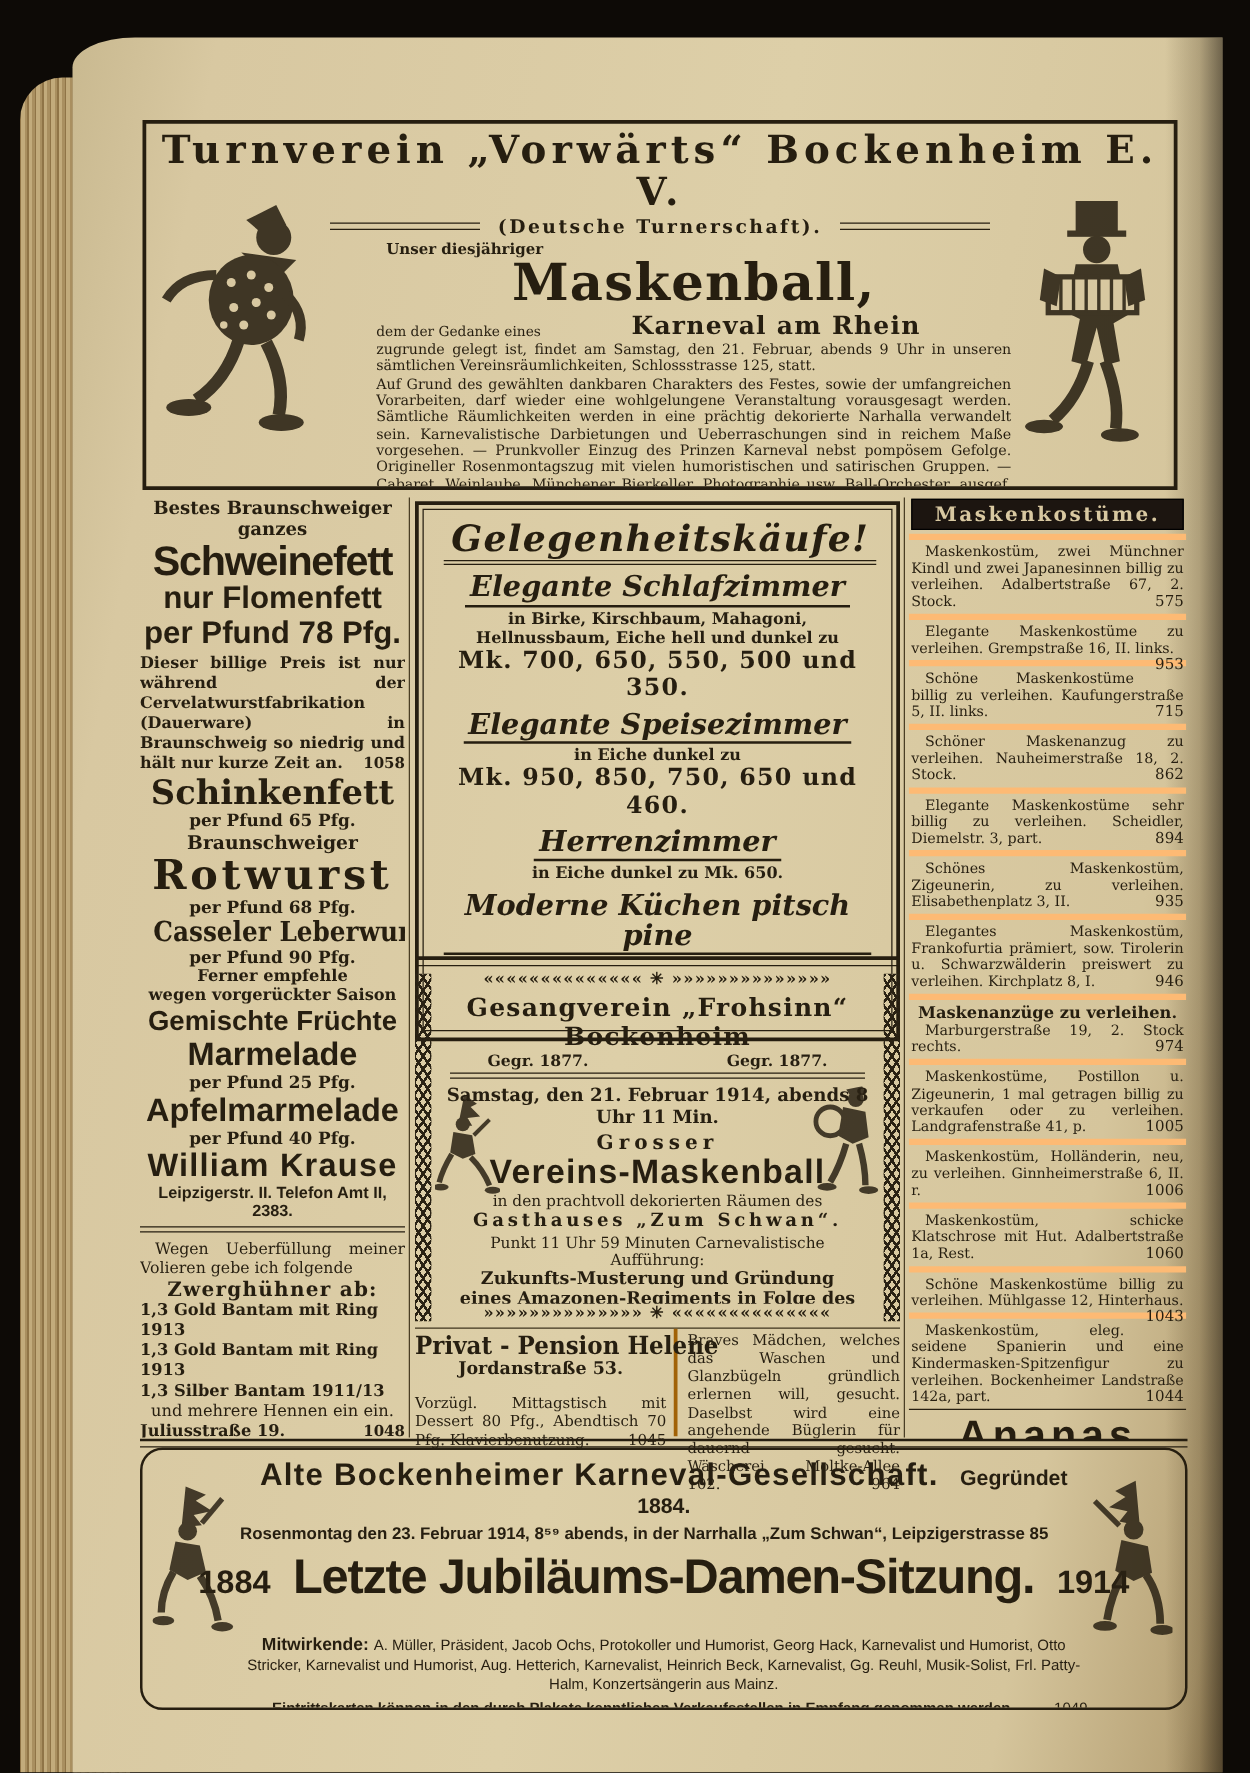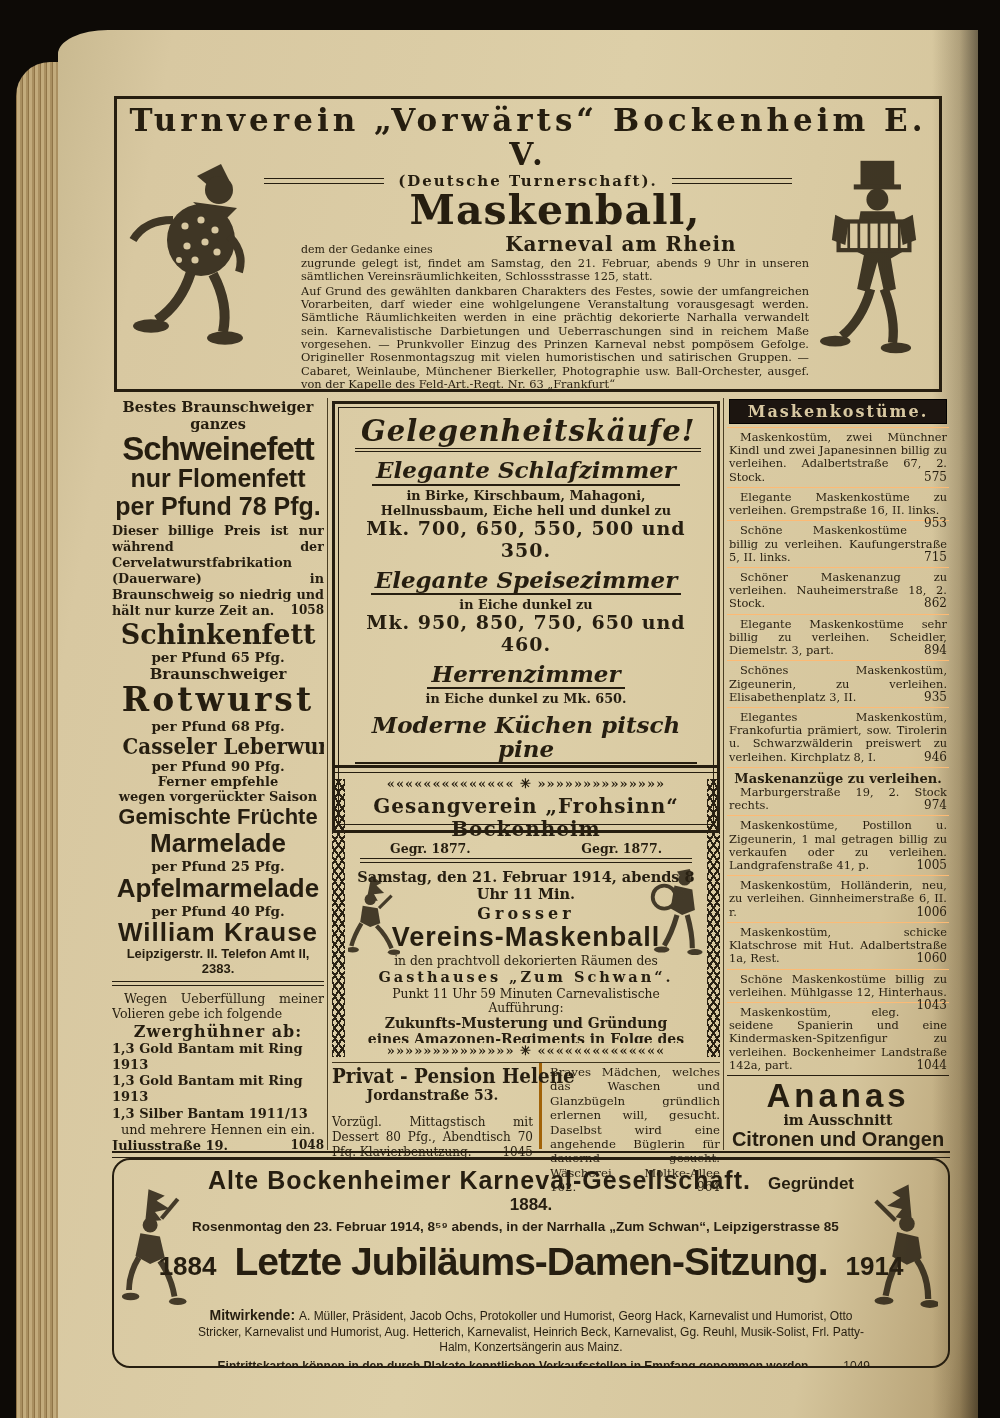--- a/index.html
+++ b/index.html
@@ -98,21 +98,21 @@
   
   .pens-row{position:absolute;left:332px;top:1062px;width:388px;height:86px;display:flex;border-top:1px solid #3f351e}
   .pens{width:210px;border-right:3px solid #a16207;padding:2px 6px 0 0;box-sizing:border-box}
   .pens-t{font-size:20px;font-weight:bold;text-align:center;white-space:nowrap;transform:scaleX(.92);transform-origin:left;line-height:1.1}
   .pens-a{font-size:14px;font-weight:bold;text-align:center}
   .pens-x{font-size:12px;line-height:1.25;text-align:justify}
   .maed{flex:1;padding:2px 0 0 8px}
   .maed p{font-size:11.8px;line-height:1.22;text-align:justify;margin:0}
   
   .rc-head{background:#1c1510;color:#d8c8a1;font-weight:bold;font-size:16px;text-align:center;letter-spacing:2px;padding:2px 0;margin:1px 2px 3px;border:1px solid #000}
-  .rci{border-top:1px solid #fdba74;padding:3px 2px 3px;line-height:1.16;text-align:justify}
+  .rci{border-top:5px solid #fdba74;padding:3px 2px 3px;line-height:1.16;text-align:justify}
   .rci:first-of-type{border-top:none}
   .rci p{margin:0;text-indent:11px}
   .rci .lead{font-size:13px;font-weight:bold;text-align:center;text-indent:0}
   .kuen{border-top:1px solid #261e10;text-align:center;padding-top:3px}
   .ku-p{font-family:"Liberation Sans",sans-serif;font-size:33px;font-weight:bold;letter-spacing:4px;line-height:1}
   .ku-s{font-size:14px;font-weight:bold}
   .ku-2{font-family:"Liberation Sans",sans-serif;font-size:20px;font-weight:bold;line-height:1.1}
   .ku-3{font-size:13px;font-weight:bold}
   
   .bottom-ad{position:absolute;left:112px;top:1158px;width:838px;height:210px;
@@ -187,20 +187,21 @@
     </g>
     <path class="ink" d="M12 34 l8 4 -2 14 -8 -3z"></path>
     <path class="ink" d="M58 34 l-8 4 2 14 8 -3z"></path>
     <path d="M33 78 Q28 96 16 106" stroke="#2a2214" stroke-width="5.5" fill="none"></path>
     <path d="M41 78 Q48 96 46 110" stroke="#2a2214" stroke-width="5.5" fill="none"></path>
     <ellipse class="ink" cx="12" cy="109" rx="9" ry="3.2"></ellipse>
     <ellipse class="ink" cx="48" cy="113" rx="9" ry="3.2"></ellipse>
   </svg>
 
   <div class="t-center">
+    <div class="t-pre">Unser diesjähriger</div>
     <div class="t-head">Maskenball,</div>
     <div class="t-h2row">
       <span class="t-note">dem der Gedanke eines</span>
       <span class="t-head2">Karneval am Rhein</span>
     </div>
     <p class="t-body">zugrunde gelegt ist, findet am Samstag, den 21. Februar, abends 9 Uhr in unseren sämtlichen Vereins­räumlichkeiten, Schlossstrasse 125, statt.</p>
     <p class="t-body">Auf Grund des gewählten dankbaren Charakters des Festes, sowie der umfangreichen Vorarbeiten, darf wieder eine wohlgelungene Veranstaltung vorausgesagt werden. Sämtliche Räumlichkeiten werden in eine prächtig dekorierte Narhalla verwandelt sein. Karnevalistische Darbietungen und Ueberraschungen sind in reichem Maße vorgesehen. — Prunkvoller Einzug des Prinzen Karneval nebst pompösem Gefolge. Origineller Rosenmontagszug mit vielen humoristischen und satirischen Gruppen. — Cabaret, Weinlaube, Münchener Bierkeller, Photographie usw. Ball-Orchester, ausgef. von der Kapelle des Feld-Art.-Regt. Nr. 63 „Frankfurt“</p>
 
   </div>
 

